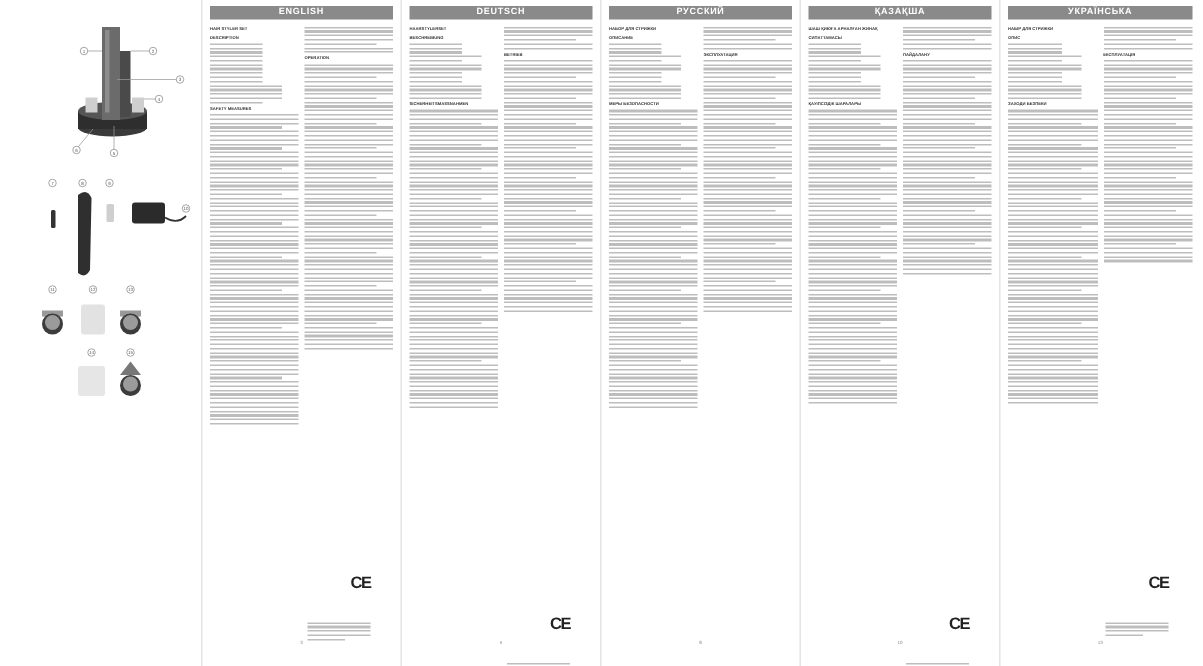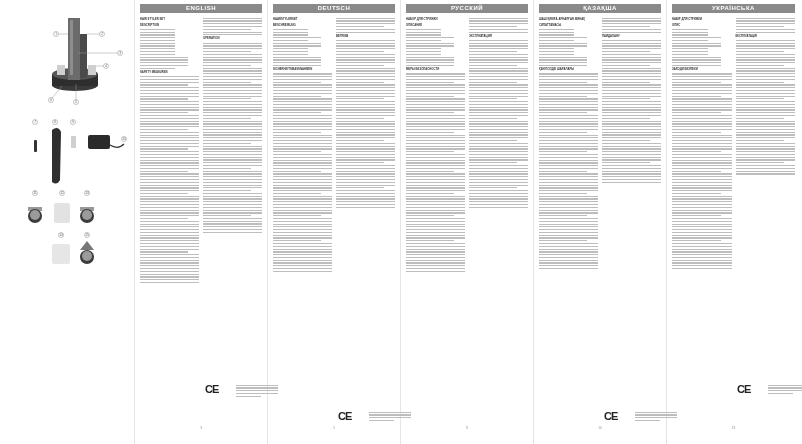--- a/index.html
+++ b/index.html
@@ -11,21 +11,21 @@
   .lang { width:133px; padding:4px 5px 0 5px; }
   .lang-header { background:#8a8a8a; color:#fff; font-weight:bold; font-size:6px; text-align:center; height:9px; line-height:9px; letter-spacing:0.5px; margin-bottom:3px; }
   .cols { display:flex; gap:4px; }
   .col { flex:1; font-size:2.6px; line-height:3.6px; color:#555; }
   .h { font-weight:bold; color:#333; font-size:2.8px; margin-top:2px; }
   .line { height:1.2px; background:#bdbdbd; margin:1.6px 0; }
   .line.s { width:60%; }
   .line.m { width:82%; }
   .pagenum { position:absolute; bottom:14px; left:0; right:0; text-align:center; font-size:3px; color:#888; }
   .ce { font-family:"Liberation Sans", sans-serif; font-weight:bold; font-size:11px; color:#222; letter-spacing:-1px; }
-  .ce-block { position:absolute; display:flex; align-items:flex-start; gap:18px; }
+  .ce-block { position:absolute; display:flex; align-items:flex-end; gap:18px;flex-direction:column; }
   .ce-text { width:42px; }
 </style>
 </head>
 <body>
 
 <div class="sheet">
 
   <div class="panel illus">
     <svg width="135" height="444">
 

